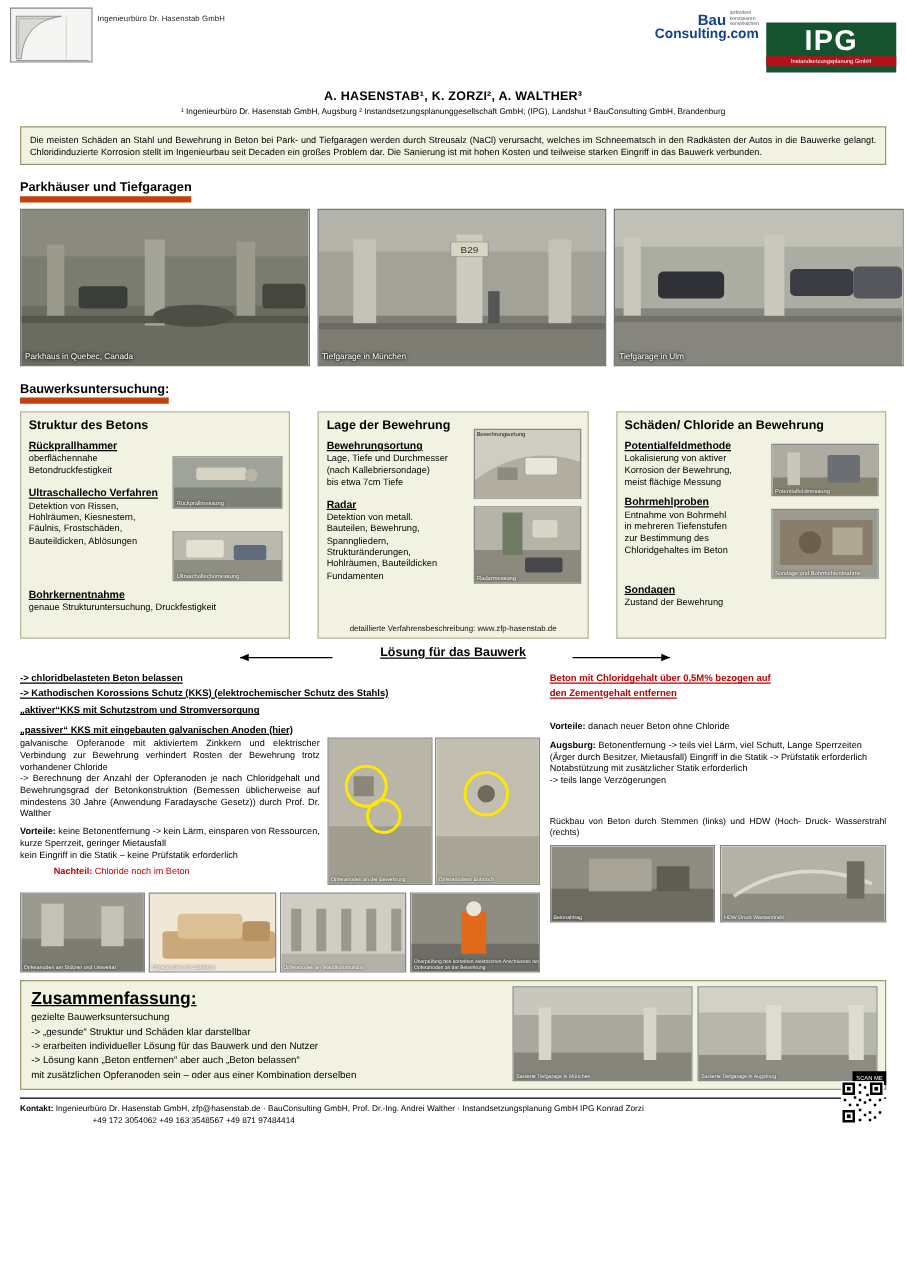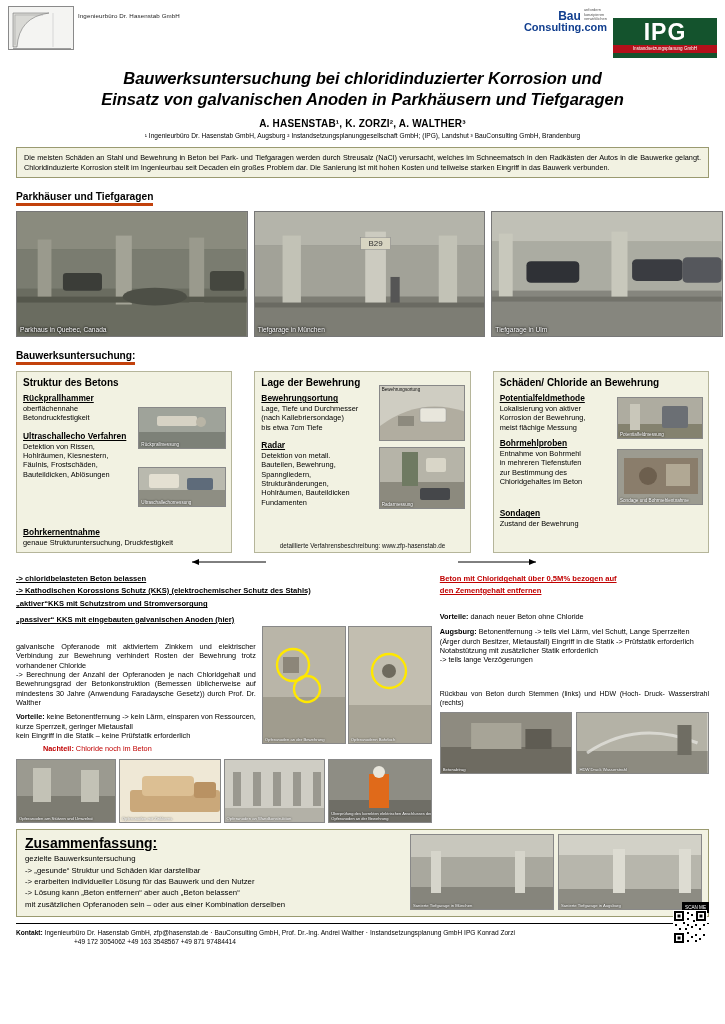--- a/index.html
+++ b/index.html
@@ -52,21 +52,21 @@
   
   .abstract {
     margin:8px 16px 0 16px; border:1px solid #9a9a70; background:#f2f2e2;
     padding:5px 7px; font-size:7.3px; line-height:9.6px; text-align:justify;
   }
 
   
   .sec-head {
     font-size:10.2px; font-weight:bold; margin:7px 0 3px 16px;
     display:inline-block;
-    border-bottom:3px solid #c2410c; padding-bottom:1px;
+    border-bottom:5px solid #c2410c; padding-bottom:1px;
   }
   .sec-head-wrap { margin-top:6px; }
 
   
   .photo-row { display:flex; gap:6px; margin:2px 2px 0 16px; }
   .photo { position:relative; height:126px; flex:1; overflow:hidden; border:1px solid #777; }
   .caption {
     position:absolute; left:3px; bottom:3px; color:#fff; font-size:6.6px;
     text-shadow:0 0 2px #000, 0 0 3px #000;
   }
@@ -86,21 +86,21 @@
   .vfb { font-size:6.3px; text-align:center; margin-top:6px; color:#111; }
 
   
   .sol-title { text-align:center; font-size:10px; font-weight:bold; text-decoration:underline; margin:6px 0 0 0; }
   .sol-wrap { position:relative; margin:2px 16px 0 16px; }
   .sol-cols { display:flex; gap:8px; }
   .sol-left { width:60%; }
   .sol-right { width:40%; }
   .bullet { font-size:7.6px; font-weight:bold; line-height:10.5px; margin:1px 0; }
   .bullet.u { text-decoration:underline; }
-  .para { font-size:7.3px; line-height:9.3px; margin:16px 0 0 0; text-align:justify; }
+  .para { font-size:7.3px; line-height:9.3px; margin:0 0 0 0; text-align:justify; }
   .vorteile { font-size:7.3px; line-height:9.3px; margin-top:5px; }
   .vorteile b { font-weight:bold; }
   .nachteil-red { color:#c00000; font-size:7.3px; margin-top:4px; }
   .nachteil-red b { color:#c00000;padding-left:27px; }
 
   
   .summary {
     margin:6px 16px 0 16px; border:1px solid #9a9a70; background:#f2f2e2;
     padding:5px 8px; position:relative; min-height:86px;
   }
@@ -141,24 +141,20 @@
       <div class="consult">Consulting.com</div>
     </div>
 
     <div class="logo-ipg">
       <div class="ipg-main">IPG</div>
       <div class="ipg-sub">Instandsetzungsplanung GmbH</div>
     </div>
   </div>
 
   <div class="title-block">
-    <h1>
-      <span>Bauwerksuntersuchung bei chloridinduzierter Korrosion und</span><br>
-      <span>Einsatz von galvanischen Anoden in Parkhäusern und Tiefgaragen</span>
-    </h1>
     <div class="authors">A. HASENSTAB¹, K. ZORZI², A. WALTHER³</div>
     <div class="affil">¹ Ingenieurbüro Dr. Hasenstab GmbH, Augsburg ² Instandsetzungsplanunggesellschaft GmbH; (IPG), Landshut ³ BauConsulting GmbH, Brandenburg</div>
   </div>
 
   <div class="abstract">Die meisten Schäden an Stahl und Bewehrung in Beton bei Park- und Tiefgaragen werden durch Streusalz (NaCl) verursacht, welches im Schneematsch in den Radkästen der Autos in die Bauwerke gelangt. Chloridinduzierte Korrosion stellt im Ingenieurbau seit Decaden ein großes Problem dar. Die Sanierung ist mit hohen Kosten und teilweise starken Eingriff in das Bauwerk verbunden.</div>
 
   <div class="sec-head-wrap">
     <div class="sec-head">Parkhäuser und Tiefgaragen</div>
   </div>
 
@@ -242,21 +238,21 @@
         <div class="thumb" style="right:-1px;top:74px;width:88px;height:40px;">
           <svg width="88" height="40" viewBox="0 0 88 40" preserveAspectRatio="none">
             <rect width="88" height="40" fill="#b9b9ae"></rect>
               <rect y="22" width="88" height="18" fill="#8e8e83"></rect>
             <rect x="10" y="6" width="30" height="14" rx="2" fill="#e4e0d2"></rect>
             <rect x="48" y="10" width="26" height="12" rx="2" fill="#5e6b7a"></rect>
           </svg>
           <div class="tcap">Ultraschallechomessung</div>
         </div>
 
-        <div class="sub" style="margin-top:48px">Bohrkernentnahme</div>
+        <div class="sub" style="margin-top:33px">Bohrkernentnahme</div>
         <p>genaue Strukturuntersuchung, Druckfestigkeit</p>
       </div>
     </div>
 
     <div class="invcol" style="height:182px">
       <h3>Lage der Bewehrung</h3>
       <div class="inv-body">
         <div class="sub">Bewehrungsortung</div>
         <p style="white-space:pre-line;width:58%">Lage, Tiefe und Durchmesser
 (nach Kallebriersondage)
@@ -330,20 +326,21 @@
     </div>
   </div>
 
   <div style="position:relative;margin:0 16px;height:18px;">
     <svg width="693" height="18" viewBox="0 0 693 18" style="position:absolute;left:0;top:0">
       <line x1="250" y1="9" x2="176" y2="9" stroke="#000" stroke-width="1"></line>
       <polygon points="176,9 183,6 183,12" fill="#000"></polygon>
       <line x1="442" y1="9" x2="520" y2="9" stroke="#000" stroke-width="1"></line>
       <polygon points="520,9 513,6 513,12" fill="#000"></polygon>
     </svg>
+    <div class="sol-title">Lösung für das Bauwerk</div>
   </div>
 
   <div class="sol-wrap">
     <div class="sol-cols">
 
       <div class="sol-left">
         <div class="bullet u" style="color:#000">-&gt; chloridbelasteten Beton belassen</div>
         <div class="bullet u">-&gt; Kathodischen Korossions Schutz (KKS) (elektrochemischer Schutz des Stahls)</div>
         <div class="bullet u" style="margin-top:3px">„aktiver“KKS  mit Schutzstrom und Stromversorgung</div>
         <div class="bullet u" style="margin-top:5px">„passiver“ KKS mit eingebauten galvanischen Anoden (hier)</div>

